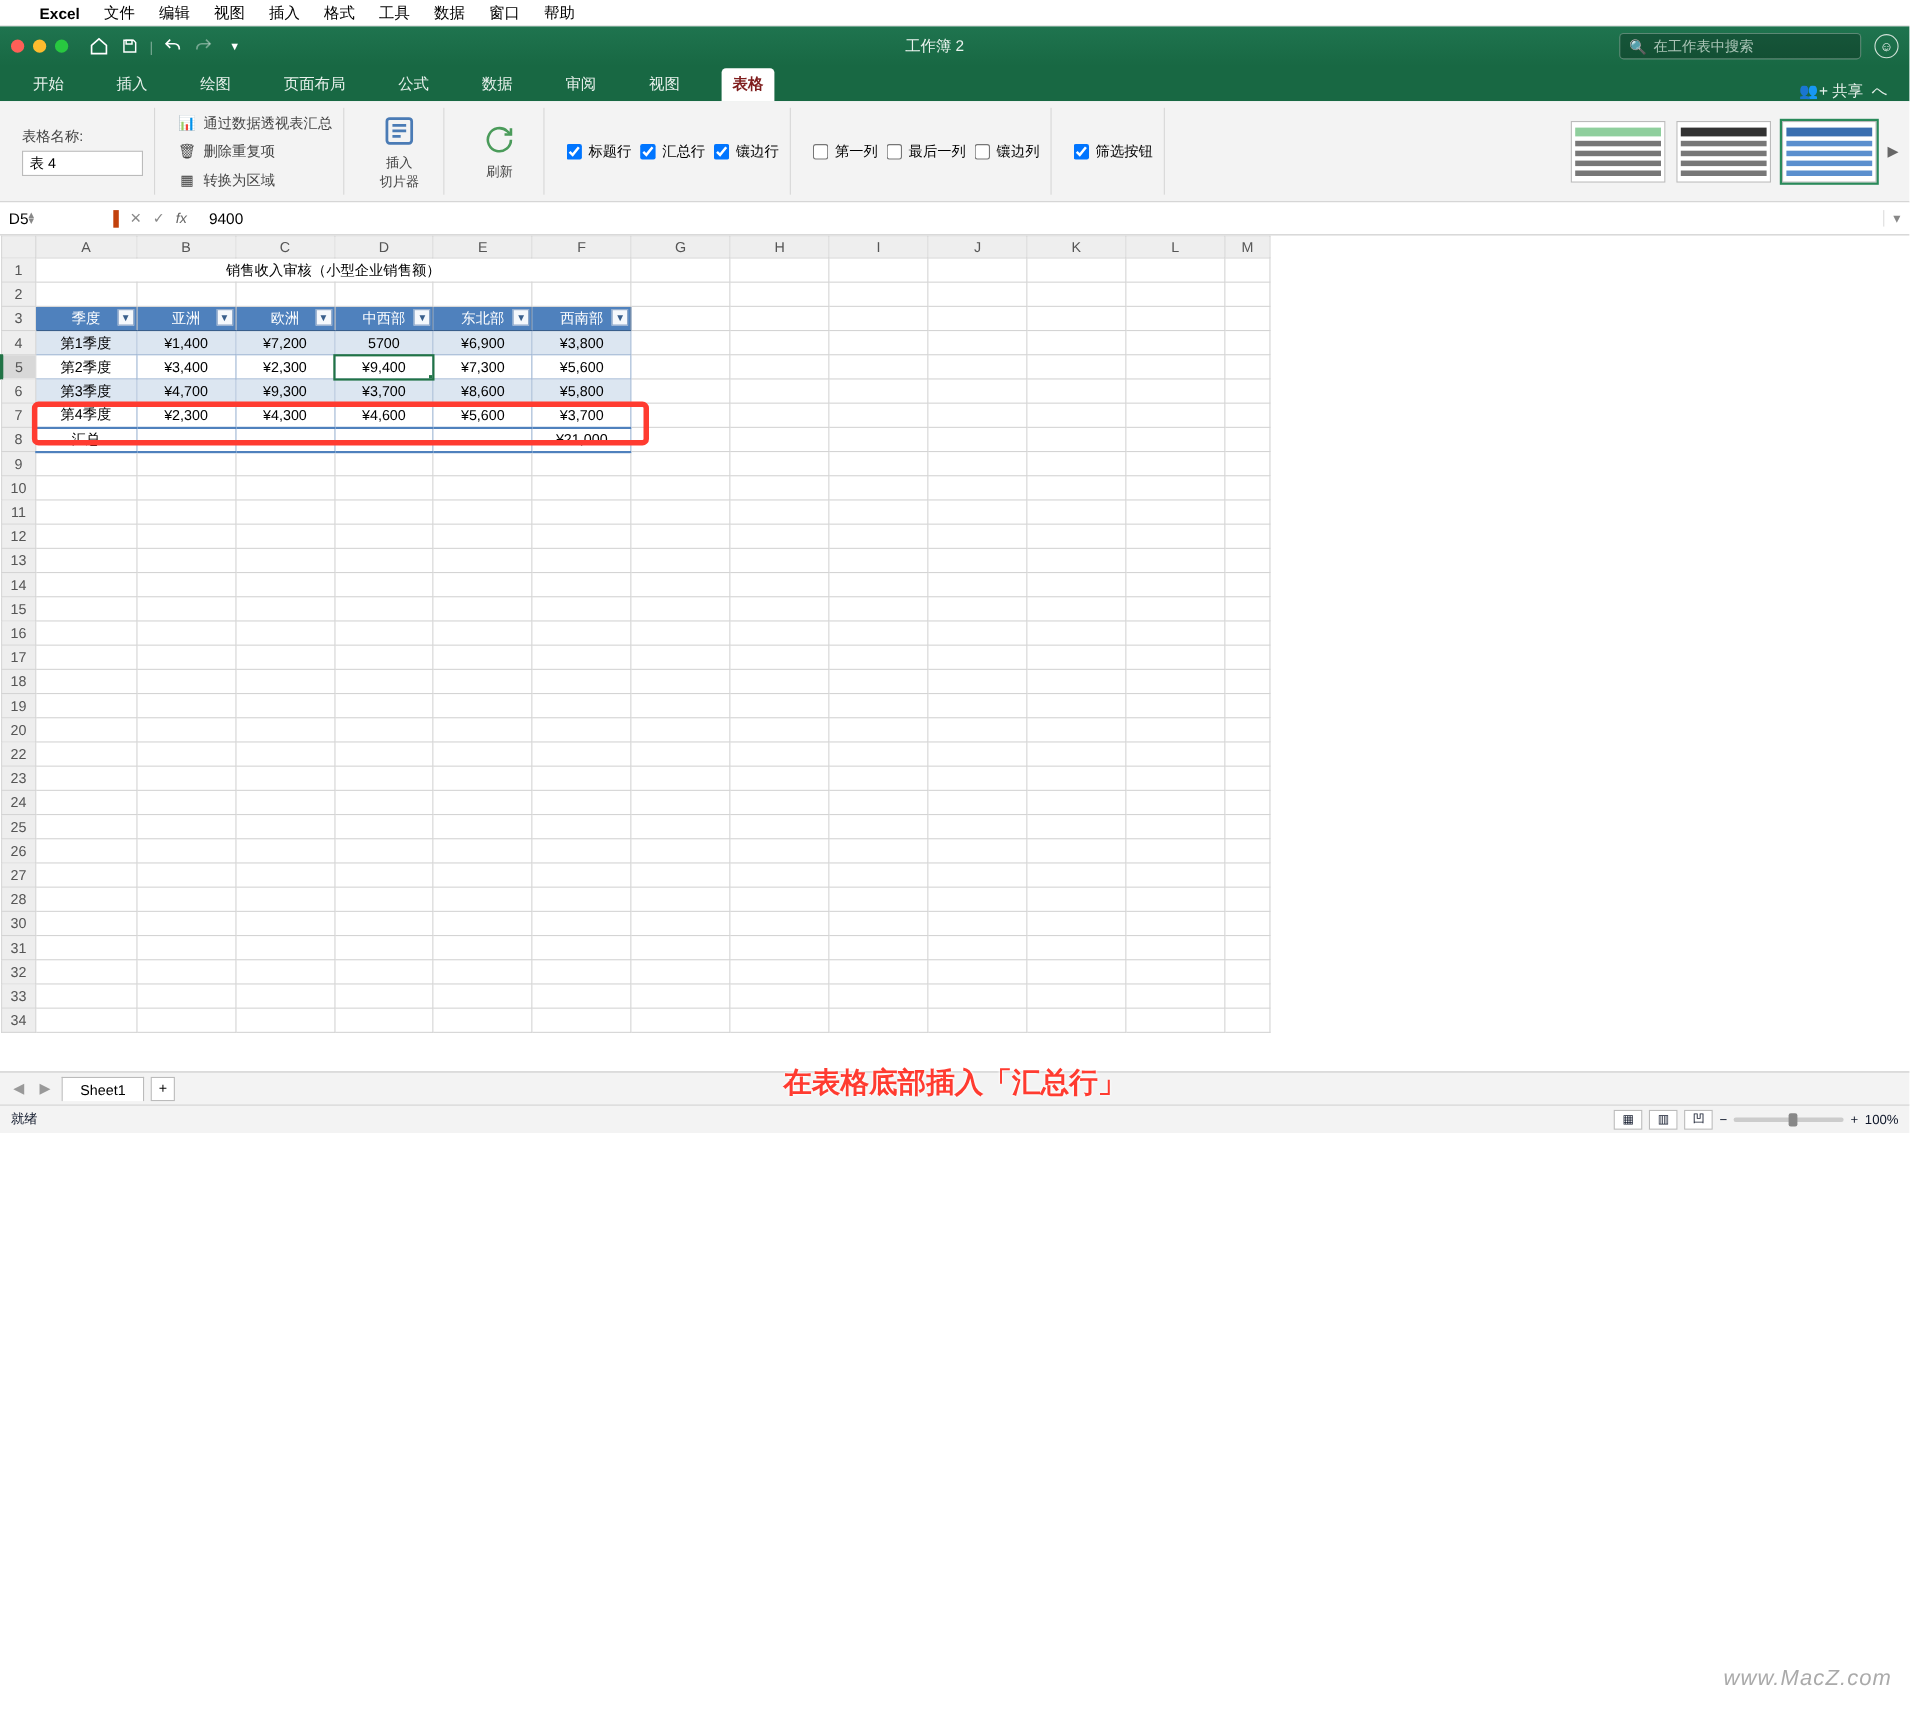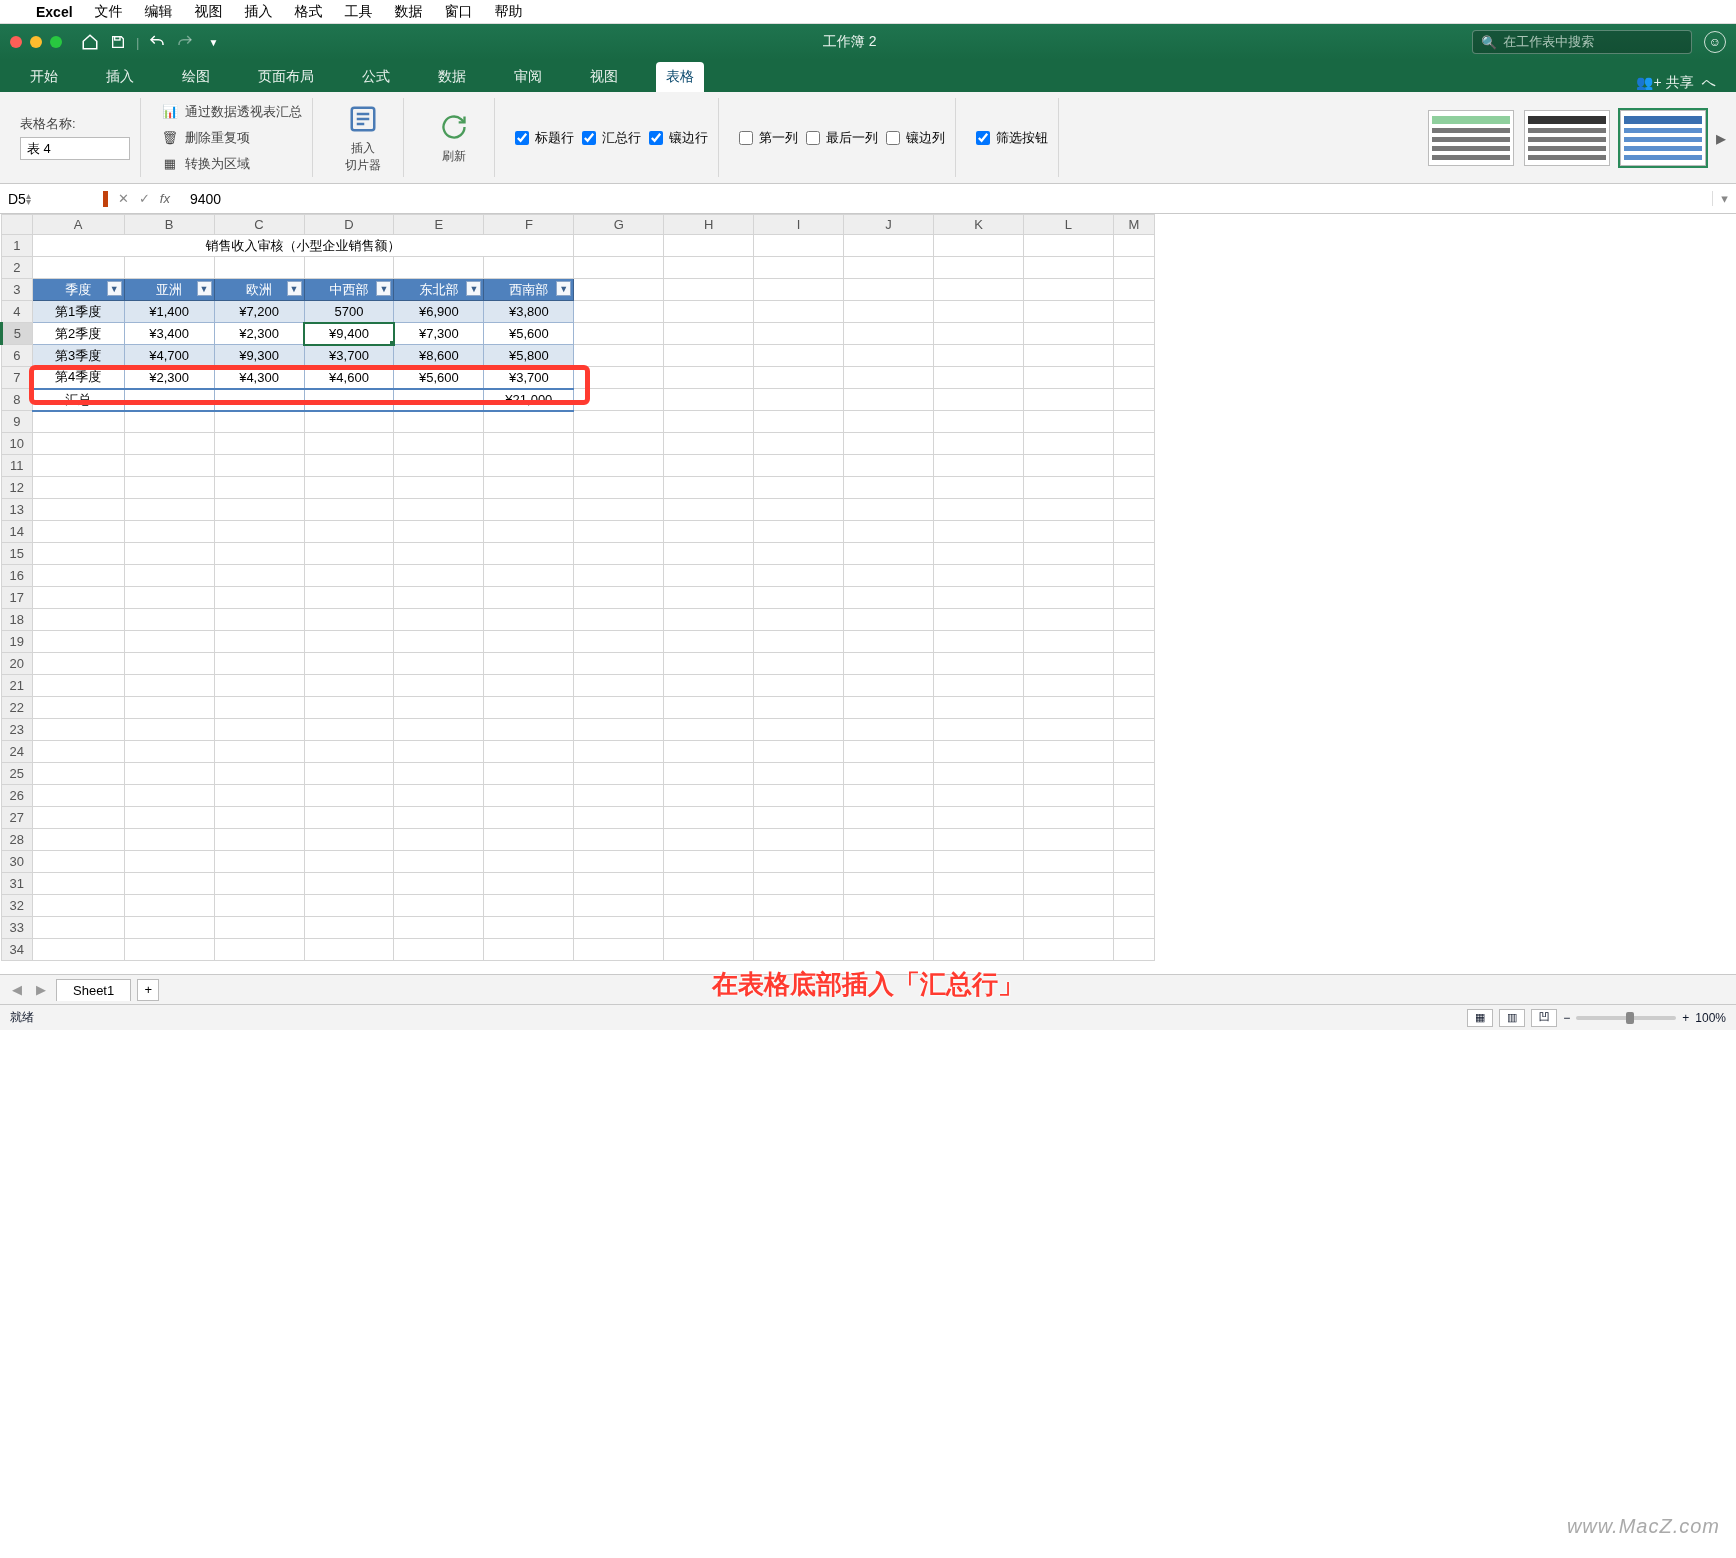--- a/index.html
+++ b/index.html
@@ -17,21 +17,21 @@
     .tl.r{background:#ff5f57}.tl.y{background:#febc2e}.tl.g{background:#28c840}
     .tb-btn { width: 28px; height: 28px; display:flex; align-items:center; justify-content:center; color:#fff; border-radius:4px; }
     .tb-sep{color:rgba(255,255,255,.4);margin:0 4px}
     .title-center{flex:1;text-align:center;font-size:14px;color:#eaf3ee}
     .searchbox{display:flex;align-items:center;gap:6px;background:rgba(0,0,0,.25);border:1px solid rgba(255,255,255,.3);border-radius:4px;padding:2px 8px;width:220px;color:#cfe0d6;font-size:13px}
     .user-ico{margin-left:12px;width:22px;height:22px;border:1.5px solid #cfe0d6;border-radius:50%;display:flex;align-items:center;justify-content:center;font-size:12px}
 
     
     .ribbon-tabs{height:32px;background:#186843;display:flex;align-items:flex-end;padding:0 20px;gap:28px;color:#e8f1ec;font-size:14px}
     .ribbon-tabs .tab{padding:6px 10px;cursor:pointer}
-    .ribbon-tabs .tab.active{background:#fff;color:#0c4a6e;border-radius:4px 4px 0 0;font-weight:400}
+    .ribbon-tabs .tab.active{background:#fff;color:#7f1d1d;border-radius:4px 4px 0 0;font-weight:700}
     .ribbon-right{margin-left:auto;display:flex;align-items:center;gap:8px;color:#e8f1ec}
 
     
     .ribbon{background:#f3f3f3;border-bottom:1px solid #c9c9c9;display:flex;padding:6px 10px;gap:10px;height:92px}
     .rgroup{display:flex;flex-direction:column;gap:4px;padding:0 10px;border-right:1px solid #d7d7d7;justify-content:center}
     .rgroup:last-child{border-right:none}
     .rgroup .lbl{font-size:13px;color:#444}
     .rgroup input{width:110px;padding:3px 6px;border:1px solid #bbb;font-size:13px}
     .rcmd{display:flex;align-items:center;gap:6px;font-size:13px;color:#444;cursor:pointer;padding:2px 0}
     .rcmd .ico{width:18px;height:18px;display:inline-flex;align-items:center;justify-content:center}
@@ -641,36 +641,20 @@
           <td></td>
           <td></td>
           <td></td>
           <td></td>
           <td></td>
           <td></td>
           <td></td>
           <td></td>
         </tr>
         <tr class="">
-          <td class="rowhdr ">21</td>
-          <td></td>
-          <td></td>
-          <td></td>
-          <td></td>
-          <td></td>
-          <td></td>
-          <td></td>
-          <td></td>
-          <td></td>
-          <td></td>
-          <td></td>
-          <td></td>
-          <td></td>
-        </tr>
-        <tr class="">
           <td class="rowhdr ">22</td>
           <td></td>
           <td></td>
           <td></td>
           <td></td>
           <td></td>
           <td></td>
           <td></td>
           <td></td>
           <td></td>

